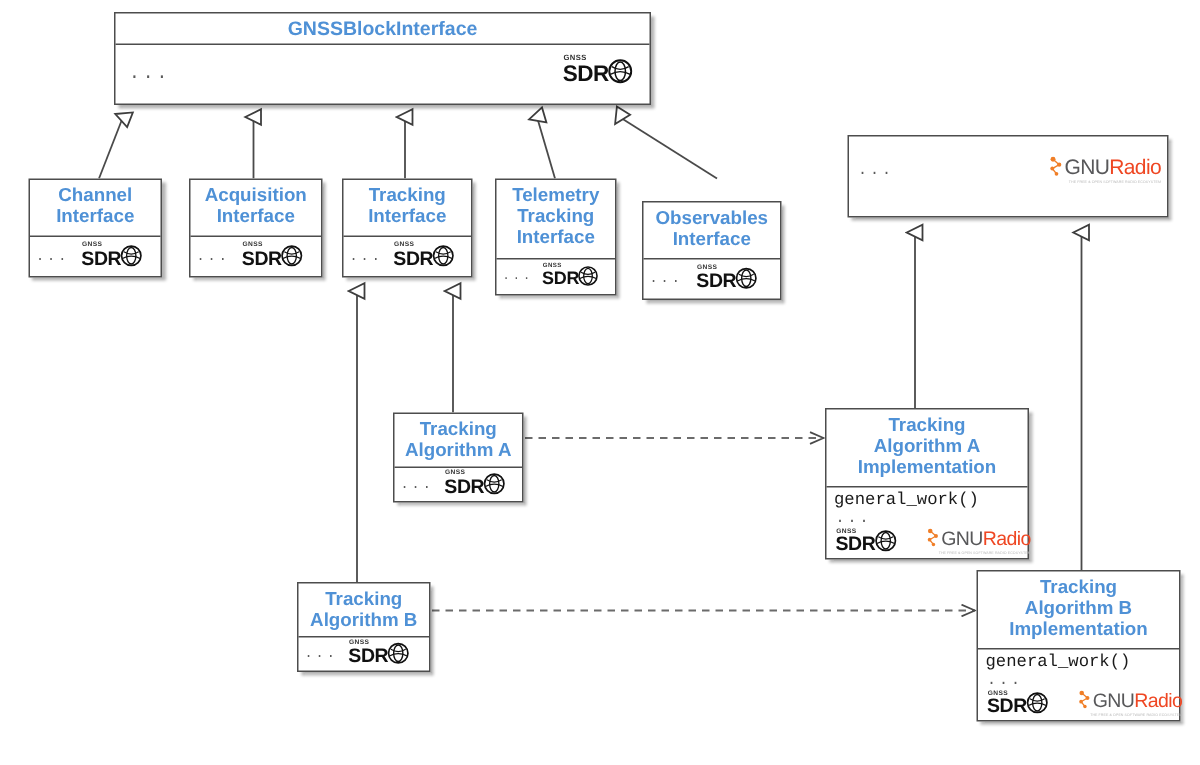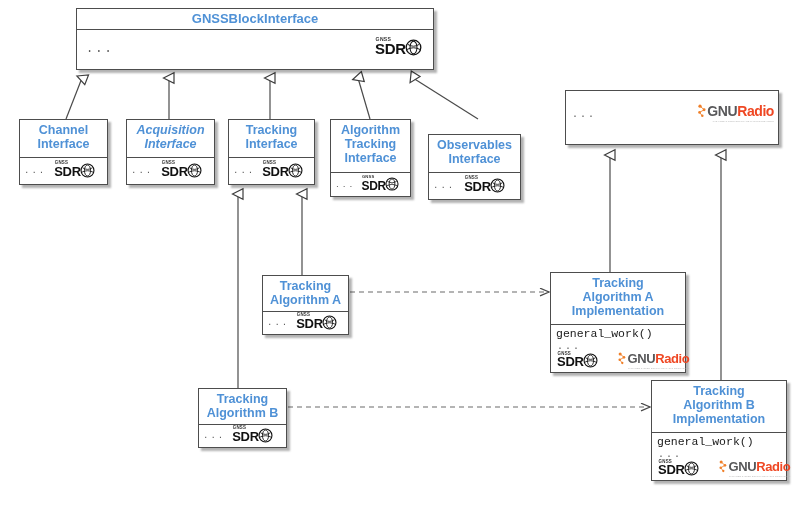--- a/index.html
+++ b/index.html
@@ -99,22 +99,22 @@
   }
 
   
   .gnuradio {
     display: inline-block;
     white-space: nowrap;
     line-height: 1;
     vertical-align: middle;
   }
   .gnuradio .mol { display:inline-block; vertical-align:-0.16em; margin-right:0.5px; }
-  .gnuradio .gnu { font-weight: bold; color: #58585a; letter-spacing: -0.03em; }
-  .gnuradio .radio { font-weight: bold; color: #ef4723; letter-spacing: -0.03em; }
+  .gnuradio .gnu { font-weight: normal; color: #58585a; letter-spacing: -0.03em; }
+  .gnuradio .radio { font-weight: normal; color: #ef4723; letter-spacing: -0.03em; }
   .gnuradio .tagline {
     display: block;
     font-size: 2.4px;
     color: #b9b9b9;
     text-align: right;
     letter-spacing: 0.02em;
     margin-top: 0.5px;
   }
   .logo-row { display: flex; align-items: center; }
 </style>
@@ -187,21 +187,21 @@
               <circle cx="10" cy="10" r="8.6" fill="none" stroke="#111" stroke-width="1.5"></circle>
               <ellipse cx="10" cy="10" rx="4.1" ry="7.3" fill="none" stroke="#111" stroke-width="1.2"></ellipse>
               <path d="M2.2 12.4 Q10 8.2 17.8 12.4" fill="none" stroke="#111" stroke-width="1.1"></path>
               <path d="M3.4 6.4 Q10 10.6 16.6 6.4" fill="none" stroke="#111" stroke-width="1.1"></path>
             </svg></span>
       </span>
     </div>
   </div>
 
   <div class="uml" style="left:126px; top:119px; width:89px; height:66px;">
-    <div class="title" style="font-size:12.5px; height:38px;font-style:italic;">
+    <div class="title" style="font-size:12.5px; height:38px;">
       <div>Acquisition</div>
       <div>Interface</div>
     </div>
     <div class="body logo-row" style="height:26px; padding:0 4px;">
       <span class="dots" style="font-size:9px;">...</span>
       <span class="gnsssdr" style="font-size:13px; margin-left:8px;">
         <span class="gnss-top">GNSS</span><span class="sdr">SDR</span><span class="globe"><svg width="15" height="15" viewBox="0 0 20 20">
               <circle cx="10" cy="10" r="8.6" fill="none" stroke="#111" stroke-width="1.5"></circle>
               <ellipse cx="10" cy="10" rx="4.1" ry="7.3" fill="none" stroke="#111" stroke-width="1.2"></ellipse>
               <path d="M2.2 12.4 Q10 8.2 17.8 12.4" fill="none" stroke="#111" stroke-width="1.1"></path>
@@ -224,21 +224,21 @@
               <ellipse cx="10" cy="10" rx="4.1" ry="7.3" fill="none" stroke="#111" stroke-width="1.2"></ellipse>
               <path d="M2.2 12.4 Q10 8.2 17.8 12.4" fill="none" stroke="#111" stroke-width="1.1"></path>
               <path d="M3.4 6.4 Q10 10.6 16.6 6.4" fill="none" stroke="#111" stroke-width="1.1"></path>
             </svg></span>
       </span>
     </div>
   </div>
 
   <div class="uml" style="left:330px; top:119px; width:81px; height:78px;">
     <div class="title" style="font-size:12.5px; height:53px;">
-      <div>Algorithm</div>
+      <div>Telemetry</div>
       <div>Tracking</div>
       <div>Interface</div>
     </div>
     <div class="body logo-row" style="height:23px; padding:0 4px;">
       <span class="dots" style="font-size:8px;">...</span>
       <span class="gnsssdr" style="font-size:12px; margin-left:6px;">
         <span class="gnss-top">GNSS</span><span class="sdr">SDR</span><span class="globe"><svg width="14" height="14" viewBox="0 0 20 20">
               <circle cx="10" cy="10" r="8.6" fill="none" stroke="#111" stroke-width="1.5"></circle>
               <ellipse cx="10" cy="10" rx="4.1" ry="7.3" fill="none" stroke="#111" stroke-width="1.2"></ellipse>
               <path d="M2.2 12.4 Q10 8.2 17.8 12.4" fill="none" stroke="#111" stroke-width="1.1"></path>

